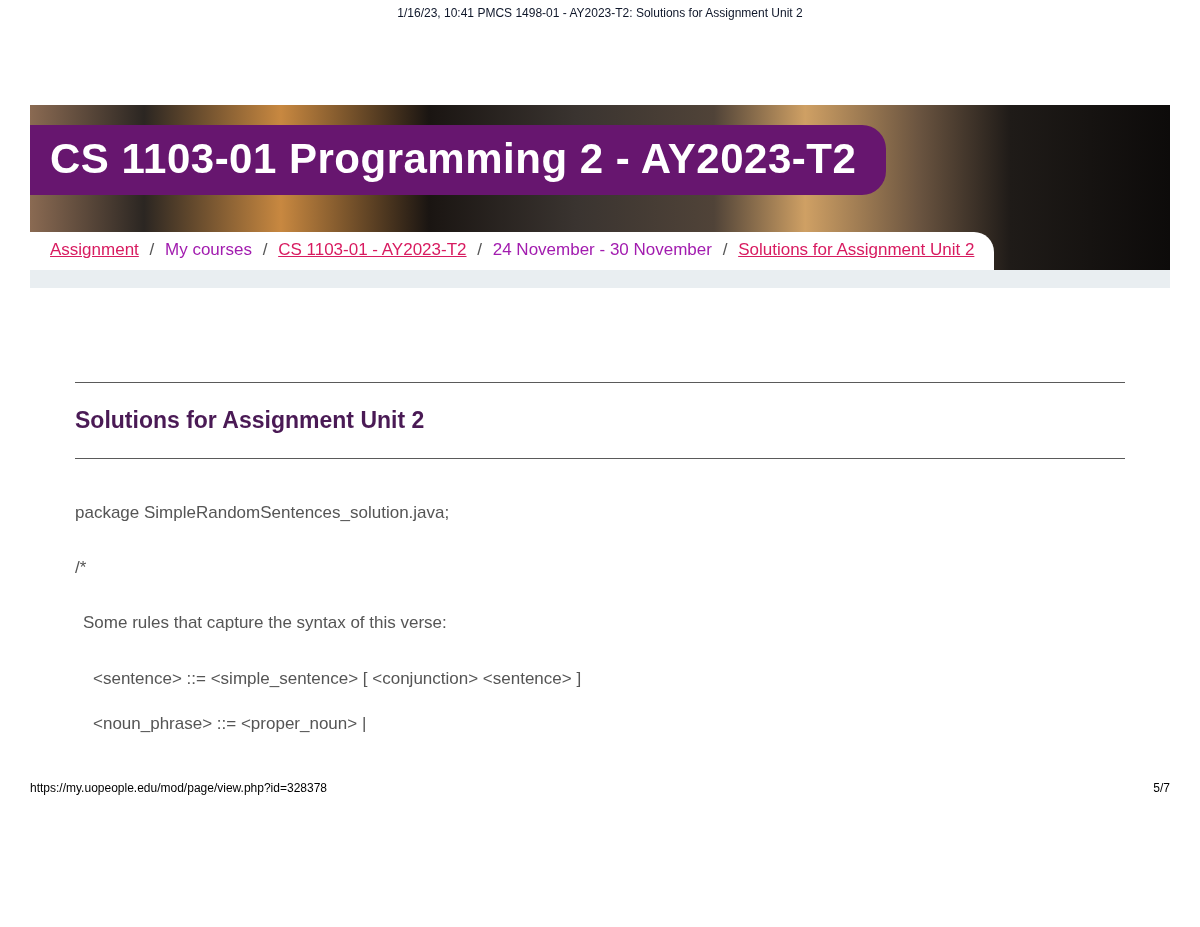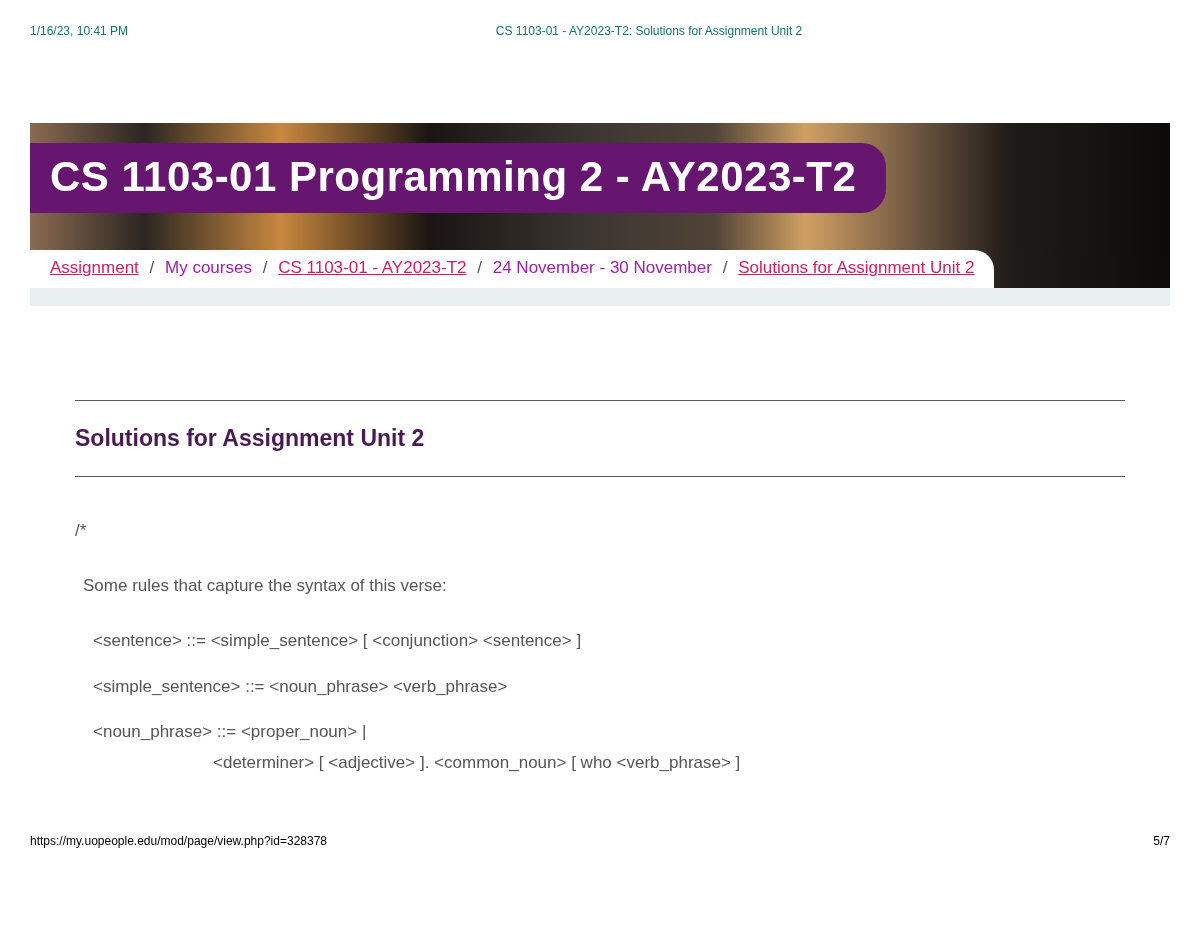--- a/index.html
+++ b/index.html
@@ -4,24 +4,24 @@
 <style>
   * { box-sizing: border-box; margin: 0; padding: 0; }
   body {
     font-family: "Segoe UI", Arial, sans-serif;
     background: #ffffff;
     color: #333;
     width: 1200px;
   }
   .print-header {
     display: flex;
-    justify-content: space-between;
+    justify-content: center;
     font-size: 12px;
-    padding: 24px 30px 10px 30px;
-    color: #0f766e;
+    padding: 6px 30px 10px 30px;
+    color: #0f172a;
     font-family: Arial, sans-serif;
   }
   .outer-band {
     background: #e9eef1;
     padding: 0;
     margin: 0 30px;
   }
   .hero {
     position: relative;
     height: 165px;
@@ -91,21 +91,21 @@
     padding: 40px 30px 8px 30px;
     color: #000;
     font-family: Liberation Sans, sans-serif;
   }
 </style>
 </head>
 <body>
 
 <div class="print-header">
   <span>1/16/23, 10:41 PM</span>
-  <span>CS 1103-01 - AY2023-T2: Solutions for Assignment Unit 2</span>
+  <span>CS 1498-01 - AY2023-T2: Solutions for Assignment Unit 2</span>
   <span></span>
 </div>
 
 <div class="outer-band">
   <div class="hero">
     <div class="course-title-wrap">
       <h1 class="course-title">CS 1103-01 Programming 2 - AY2023-T2</h1>
     </div>
     <div class="breadcrumb-wrap">
       <a>Assignment</a>
@@ -121,27 +121,26 @@
   </div>
   <div class="spacer-band"></div>
 </div>
 
 <div class="content">
   <div class="hr"></div>
   <h2 class="page-heading">Solutions for Assignment Unit 2</h2>
   <div class="hr"></div>
 
   <div class="code-body">
+    <p>package SimpleRandomSentences_solution.java;</p>
     <p>/*</p>
     <p style="margin-left:8px;">Some rules that capture the syntax of this verse:</p>
     <div class="rule-block">
       <p>&lt;sentence&gt; ::= &lt;simple_sentence&gt; [ &lt;conjunction&gt; &lt;sentence&gt; ]</p>
-      <p>&lt;simple_sentence&gt; ::= &lt;noun_phrase&gt; &lt;verb_phrase&gt;</p>
       <p style="margin-bottom:4px;">&lt;noun_phrase&gt; ::= &lt;proper_noun&gt; |</p>
-      <p class="indent2">&lt;determiner&gt; [ &lt;adjective&gt; ]. &lt;common_noun&gt; [ who &lt;verb_phrase&gt; ]</p>
     </div>
   </div>
 </div>
 
 <div class="print-footer">
   <span>https://my.uopeople.edu/mod/page/view.php?id=328378</span>
   <span>5/7</span>
 </div>
 
 </body></html>

